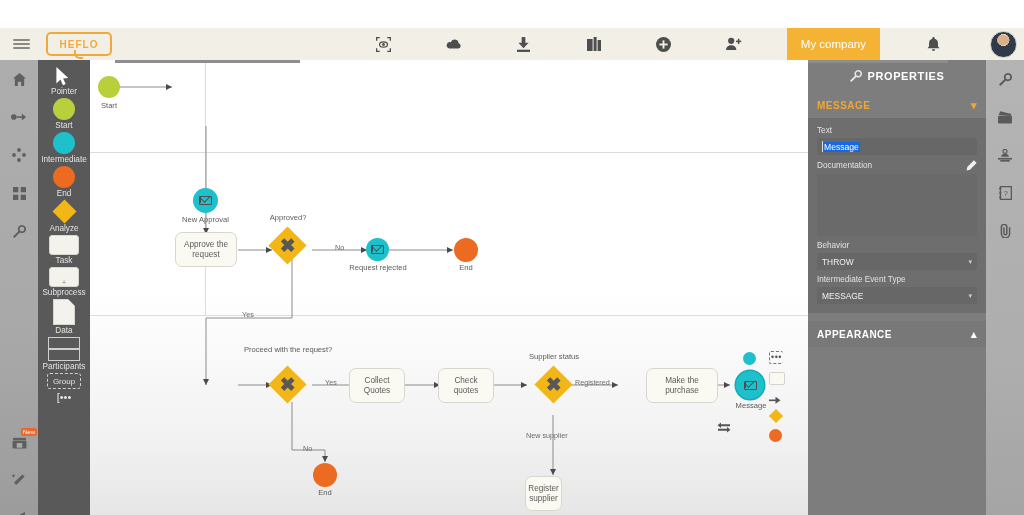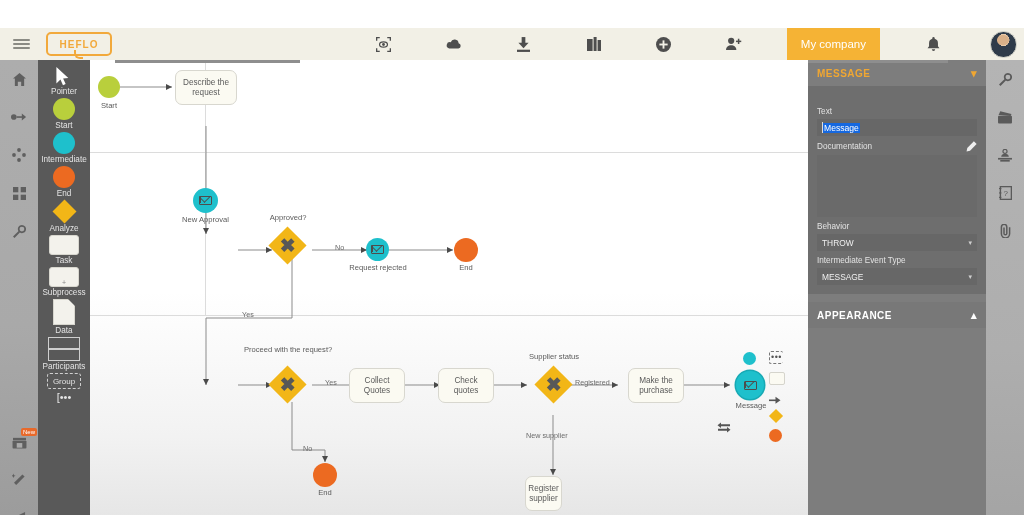--- a/index.html
+++ b/index.html
@@ -76,21 +76,21 @@
   .ctx-t{width:14px;height:11px;background:#fbfaf2;border:1px solid #d5d4cc;border-radius:2px;}
   .ctx-g{width:13px;height:11px;border:1.4px dashed #777;border-radius:2px;border-right:0;display:flex;align-items:center;justify-content:center;}
   .ctx-g i{font-style:normal;font-size:9px;color:#555;line-height:5px;letter-spacing:0.5px;}
 
   
   #props{position:absolute;right:38px;top:32px;width:178px;height:483px;background:#7d7d7d;z-index:30;box-sizing:border-box;}
   #props-head{height:32px;display:flex;align-items:center;justify-content:center;gap:6px;color:#fff;font-size:11px;letter-spacing:.6px;font-weight:bold;}
   .sec-head{height:26px;display:flex;align-items:center;justify-content:space-between;padding:0 9px;font-size:10px;font-weight:bold;letter-spacing:.5px;cursor:pointer;}
   .sec-general{color:#f0a732;background:#7d7d7d;}
   .sec-appear{color:#fff;background:#787878;}
-  .sec-body{background:#6e6e6e;padding:16px 9px 9px 9px;}
+  .sec-body{background:#6e6e6e;padding:3px 9px 9px 9px;}
   .fld-lbl{font-size:8.2px;color:#e2e2e2;margin:5px 0 3px 0;display:flex;justify-content:space-between;align-items:center;}
   .fld{background:#676767;border:none;height:17px;display:flex;align-items:center;padding:0 5px;font-size:8.6px;color:#f0f0f0;box-sizing:border-box;cursor:text;}
   .sel{background:#1568e0;color:#fff;padding:0 1px;}
   .caret{width:1px;height:11px;background:#ddd;}
   .txtarea{background:#6a6a6a;height:62px;margin-top:2px;cursor:text;}
   .dd{background:#676767;height:17px;display:flex;align-items:center;justify-content:space-between;padding:0 5px;font-size:8.4px;color:#f0f0f0;box-sizing:border-box;cursor:pointer;}
   .dd .ar{font-size:7px;color:#cfcfcf;}
   .chev{font-size:11px;line-height:11px;}
 
   
@@ -309,29 +309,29 @@
         <path d="M403,325 L437,325"></path>
         <path d="M474,325 L528,325"></path>
         <path d="M463,355 L463,415"></path>
         <path d="M202,342 L202,390 L235,390 L235,402"></path>
         <path d="M583,325 L640,325"></path>
       </g>
     </svg>
 
     <div class="node evt evt-start" style="left:8px;top:16px;width:22px;height:22px"></div>
     <div class="nlabel" style="left:0px;top:41px;width:38px">Start</div>
-    <div class="node task" style="left:85px;top:10px;width:62px;height:35px">Describe the request</div>
 
     <div class="node evt evt-msg" style="left:103px;top:128px;width:25px;height:25px">
       <div class="env">
           <i></i>
         </div>
     </div>
     <div class="nlabel" style="left:78px;top:155px;width:75px">New Approval</div>
 
+    <div class="node task" style="left:85px;top:172px;width:62px;height:35px">Approve the request</div>
 
     <div class="node gw" style="left:184px;top:172px;width:27px;height:27px">
         <span class="x">✖</span>
       </div>
     <div class="nlabel" style="left:156px;top:153px;width:84px">Approved?</div>
     <div class="elabel" style="left:245px;top:183px">No</div>
 
     <div class="node evt evt-msg" style="left:276px;top:178px;width:23px;height:23px">
       <div class="env">
           <i></i>
@@ -358,21 +358,21 @@
     <div class="node task" style="left:348px;top:308px;width:56px;height:35px">Check quotes</div>
 
     <div class="node gw" style="left:450px;top:311px;width:27px;height:27px">
         <span class="x">✖</span>
       </div>
     <div class="nlabel" style="left:424px;top:292px;width:80px">Supplier status</div>
     <div class="elabel" style="left:485px;top:318px">Registered</div>
     <div class="elabel" style="left:436px;top:371px">New supplier</div>
 
     <div class="node task" style="left:435px;top:416px;width:37px;height:35px">Register supplier</div>
-    <div class="node task" style="left:538px;top:308px;width:56px;height:35px">Make the purchase</div>
+    <div class="node task" style="left:556px;top:308px;width:72px;height:35px">Make the purchase</div>
 
     <div class="node evt evt-msg" style="left:646px;top:311px;width:28px;height:28px;box-shadow:0 0 0 1.5px #17a9b4">
       <div class="env">
           <i></i>
         </div>
     </div>
     <div class="nlabel" style="left:637px;top:341px;width:48px">Message</div>
 
     <div class="ctx ctx-c" style="left:653px;top:292px"></div>
     <div class="ctx ctx-g" style="left:679px;top:291px">
@@ -389,20 +389,26 @@
     <div class="ctx ctx-endc" style="left:679px;top:369px"></div>
     <div class="ctx" style="left:627px;top:359px">
       <svg width="14" height="11" viewBox="0 0 14 11">
           <path d="M4 0.5 0.5 3.2 4 5.9V4.2h9V2.2H4z" fill="#555"></path>
           <path d="M10 5.1v1.7H1v2h9v1.7L13.5 7.8z" fill="#555"></path>
         </svg>
     </div>
   </div>
 
   <div id="props">
+    <div id="props-head">
+      <svg width="12" height="12" viewBox="0 0 14 14">
+          <path d="M9.6 0a4.4 4.4 0 0 0-3.8 6.6L0 12.4 1.6 14l5.8-5.8A4.4 4.4 0 1 0 9.6 0zm0 1.8a2.6 2.6 0 1 1 0 5.2 2.6 2.6 0 0 1 0-5.2z" fill="#e6e6e6"></path>
+        </svg>
+      <span>PROPERTIES</span>
+    </div>
 
     <div class="sec-head sec-general">
       <span>MESSAGE</span>
       <span class="chev">▾</span>
     </div>
 
     <div class="sec-body">
       <div class="fld-lbl">
         <span>Text</span>
       </div>

